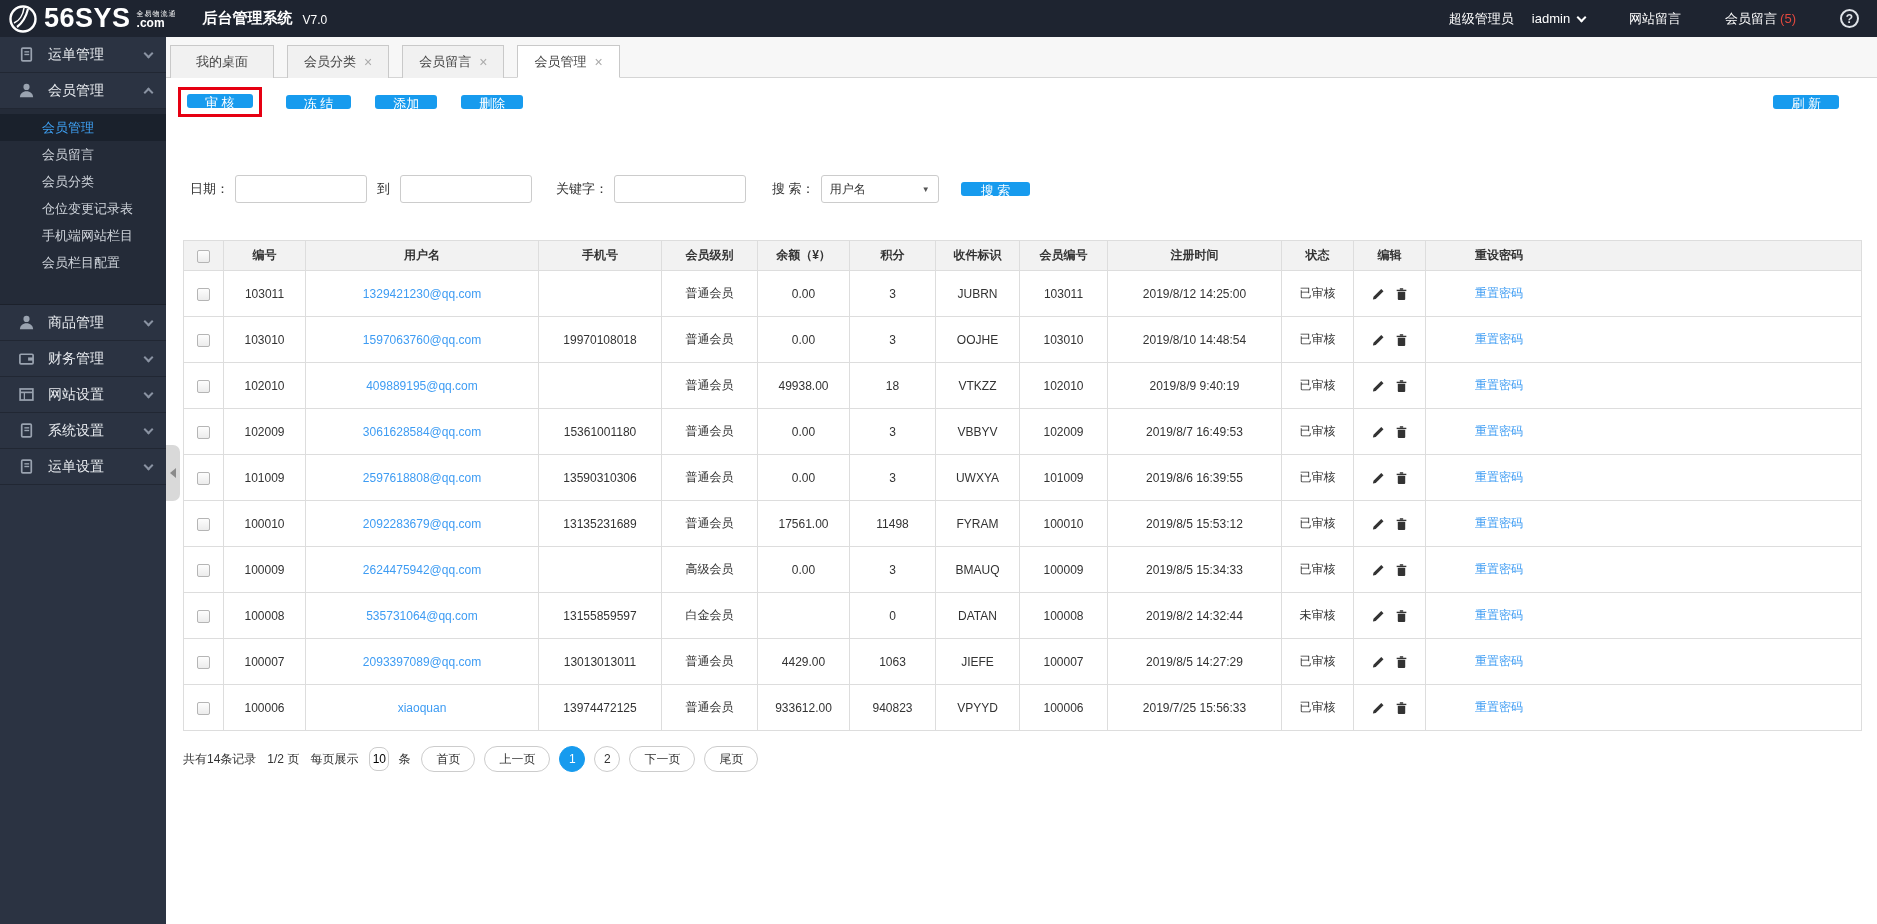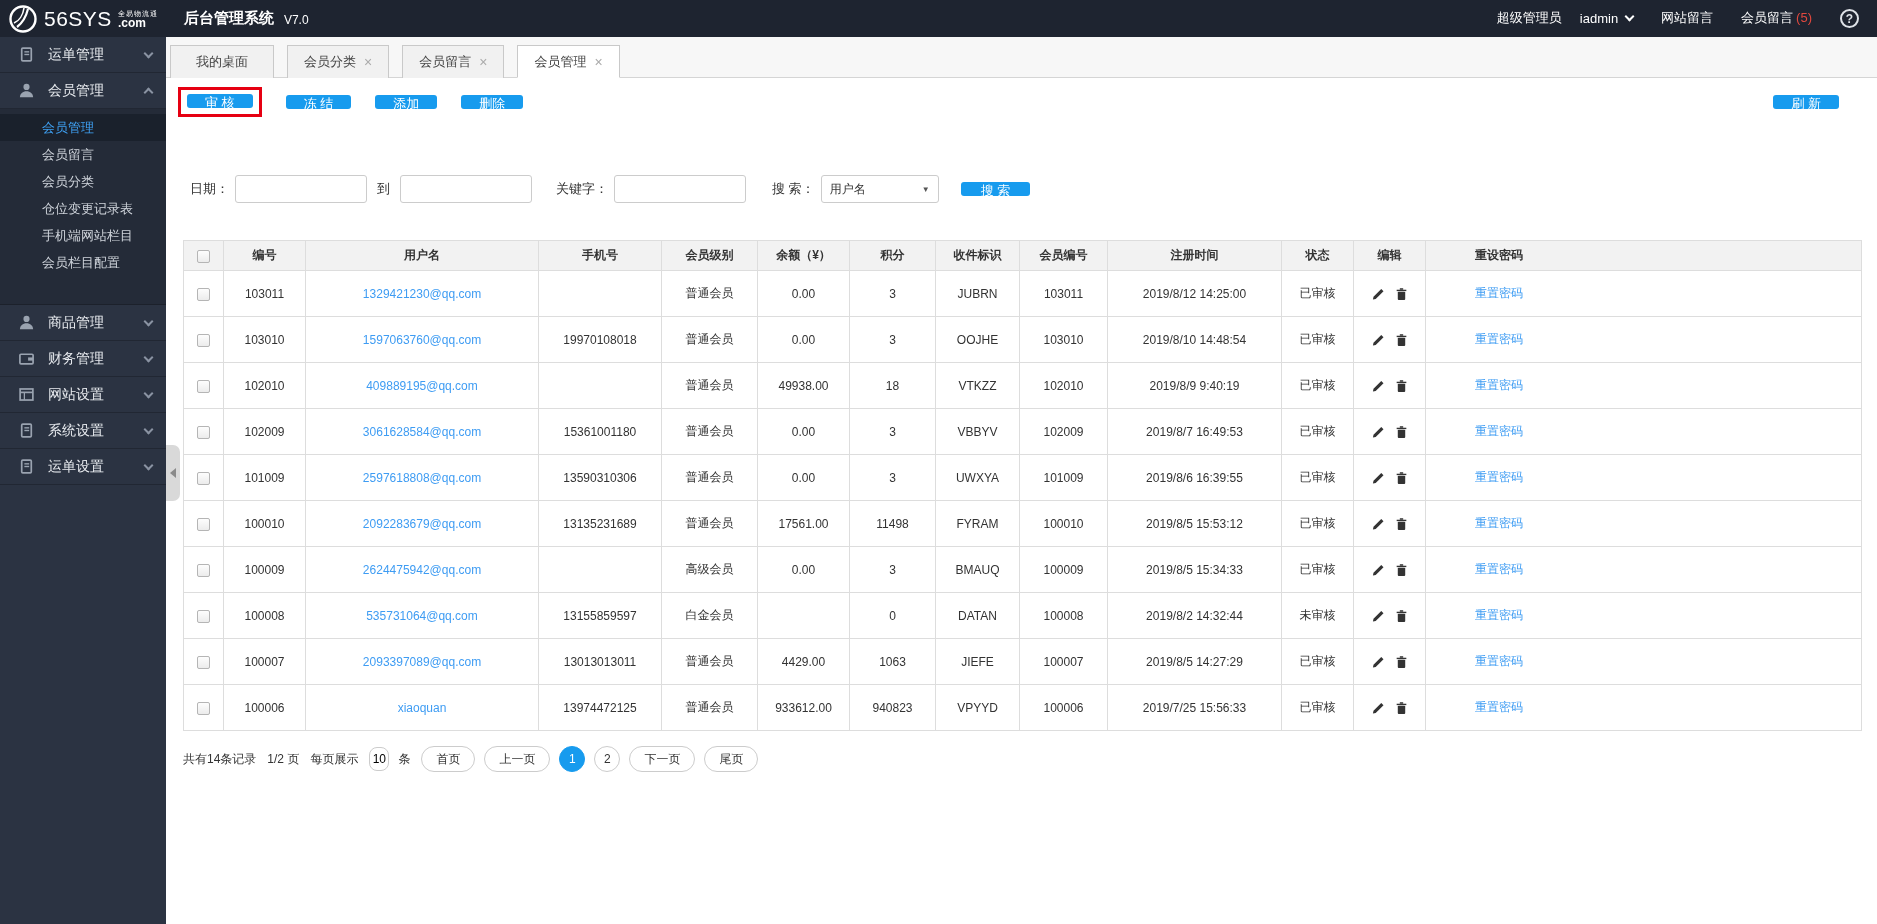--- a/index.html
+++ b/index.html
@@ -3,27 +3,27 @@
 <meta charset="utf-8">
 <style>
   * { margin:0; padding:0; box-sizing:border-box; }
   html,body { width:1877px; height:924px; overflow:hidden; background:#fff;
     font-family:"Liberation Sans","DejaVu Sans",sans-serif; }
 
   
   .topbar { height:37px; background:#1e2430; display:flex; align-items:center;
     color:#fff; padding:0 18px 0 8px; position:relative; z-index:5; }
   .brand { display:flex; align-items:center; gap:6px; }
-  .brand-name { font-size:21px; font-weight:normal; letter-spacing:0.5px; }
+  .brand-name { font-size:27px; font-weight:bold; letter-spacing:0.5px; }
   .brand-sub { display:flex; flex-direction:column; line-height:1; margin-top:2px; }
   .brand-tagline { font-size:7px; letter-spacing:1px; }
   .brand-tld { font-size:12px; font-weight:bold; }
   .sys-title { font-size:15px; margin-left:26px; font-weight:bold; }
   .sys-ver { font-size:12px; margin-left:10px; margin-top:2px; }
-  .topbar-right { margin-left:auto; display:flex; align-items:flex-start; gap:28px; font-size:13px; }
+  .topbar-right { margin-left:auto; display:flex; align-items:center; gap:44px; font-size:13px; }
   .user-wrap { display:flex; align-items:center; gap:18px; }
   .chev { display:inline-block; width:7px; height:7px; border-right:2px solid #cfd4db;
     border-bottom:2px solid #cfd4db; transform:rotate(45deg); margin-top:-3px; }
   .chev.white { border-color:#fff; }
   .chev.up { transform:rotate(-135deg); margin-top:4px; }
   .msg-count { color:#e0483e; margin-left:3px; }
   .help-circle { width:19px; height:19px; border:2px solid #dfe3e8; border-radius:50%;
     display:flex; align-items:center; justify-content:center; font-size:12px; font-weight:bold;
     color:#dfe3e8; cursor:pointer; }
 

